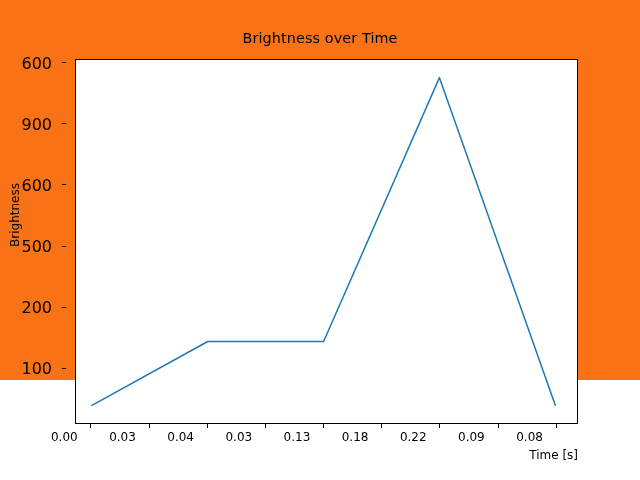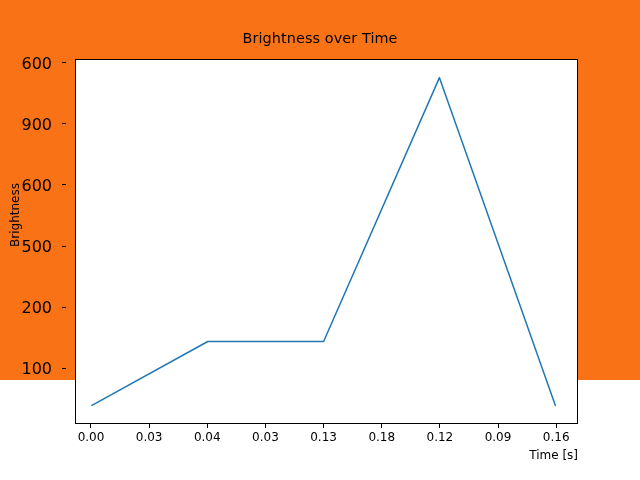--- a/index.html
+++ b/index.html
@@ -83,21 +83,21 @@
     top: 0;
     width: 1px;
     height: 3.5px;
     background: #000000;
   }
   .xtick .tick-label {
     position: absolute;
     left: -40px;
     top: 6px;
     width: 80px;
-    text-align: center;
+    text-align: left;
     font-size: 12px;
     color: #000000;
     white-space: nowrap;
   }
   #xlabel {
     position: absolute;
     left: 75px;
     top: 448px;
     width: 503px;
     text-align: right;
@@ -174,29 +174,29 @@
       <div class="xtick" style="left: 323.592px;">
         <div class="tick-mark"></div>
         <div class="tick-label">0.13</div>
       </div>
       <div class="xtick" style="left: 381.743px;">
         <div class="tick-mark"></div>
         <div class="tick-label">0.18</div>
       </div>
       <div class="xtick" style="left: 439.893px;">
         <div class="tick-mark"></div>
-        <div class="tick-label">0.12</div>
+        <div class="tick-label">0.22</div>
       </div>
       <div class="xtick" style="left: 498.043px;">
         <div class="tick-mark"></div>
         <div class="tick-label">0.09</div>
       </div>
       <div class="xtick" style="left: 556.194px;">
         <div class="tick-mark"></div>
-        <div class="tick-label">0.16</div>
+        <div class="tick-label">0.08</div>
       </div>
     </div>
 
   <div id="plot-area">
     <svg id="data-svg" preserveAspectRatio="none" viewBox="0 0 503 365">
       <polyline id="data-line" fill="none" stroke="#1f77b4" stroke-width="1.5" stroke-linejoin="round" stroke-linecap="round" points="15.99,347.27 132.29,283.07 248.59,283.07 364.89,17.73 481.19,347.27"></polyline>
     </svg>
   </div>
 
 </div>

